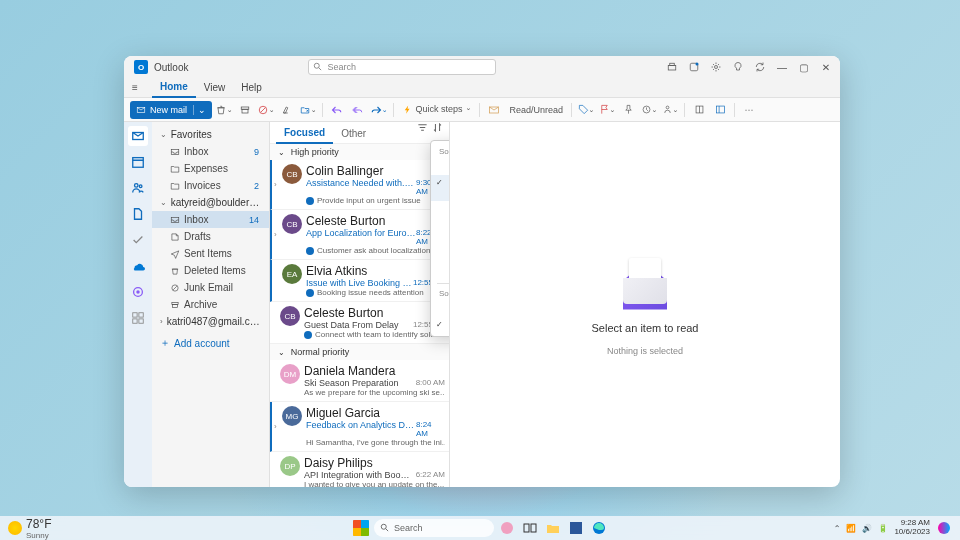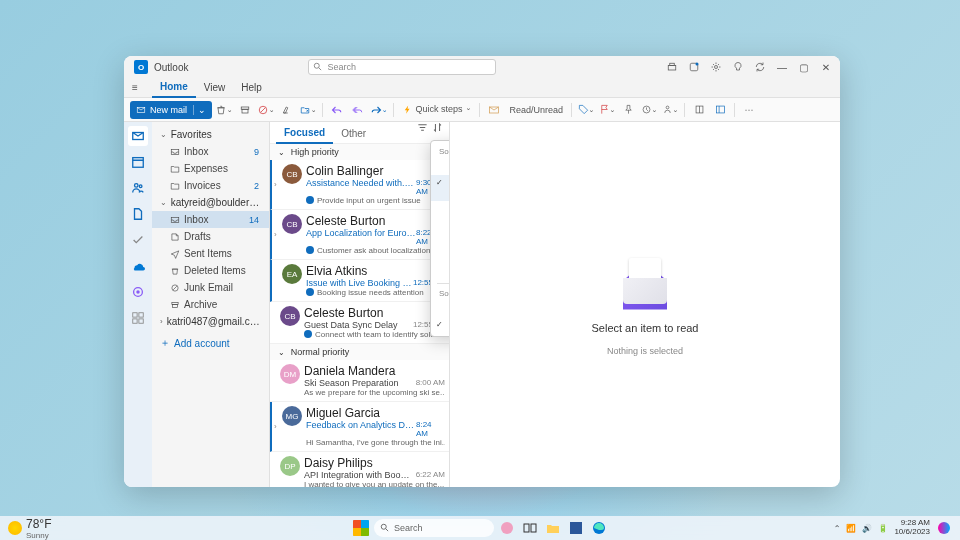--- a/index.html
+++ b/index.html
@@ -52,21 +52,21 @@
 .msg .avatar{width:20px;height:20px;border-radius:50%;background:#888;color:#fff;font-size:8px;display:flex;align-items:center;justify-content:center;margin-right:4px;flex-shrink:0}
 .msg .content{flex:1;min-width:0}
 .msg .row1{display:flex;justify-content:space-between}
 .msg .sender{font-size:12px;color:#222}
 .msg .atmention{width:12px;height:12px;color:#888;font-size:10px}
 .msg .row2{display:flex;justify-content:space-between}
 .msg .subject{font-size:9px;color:#0f6cbd;white-space:nowrap;overflow:hidden;text-overflow:ellipsis;max-width:110px}
 .msg .subject.read{color:#444}
 .msg .time{font-size:8px;color:#0f6cbd}
 .msg .time.read{color:#888}
-.msg .preview{font-size:8px;color:#666;white-space:nowrap;overflow:hidden;text-overflow:ellipsis;display:flex;gap:3px}
+.msg .preview{font-size:8px;color:#666;white-space:nowrap;overflow:hidden;text-overflow:ellipsis;display:flex;align-items:center;gap:3px}
 .msg .dot{width:8px;height:8px;border-radius:50%;background:#0f6cbd;flex-shrink:0}
 .sort-menu{position:absolute;left:160px;top:18px;width:90px;background:#fff;border:1px solid #ccc;border-radius:4px;box-shadow:0 4px 16px rgba(0,0,0,.2);font-size:9px;padding:3px 0;z-index:100}
 .sort-menu .hdr{padding:3px 8px;color:#888;font-size:8px}
 .sort-menu .mi{padding:3px 8px 3px 18px;color:#333;cursor:pointer;position:relative}
 .sort-menu .mi.sel{background:#e8f0f8}
 .sort-menu .mi .check{position:absolute;left:5px;font-size:8px}
 .sort-menu .divider{height:1px;background:#e0e0e0;margin:2px 6px}
 .reading{flex:1;display:flex;flex-direction:column;align-items:center;justify-content:center;color:#666;font-size:11px}
 .reading .envelope{width:56px;height:56px;margin-bottom:12px;position:relative}
 .reading .env-back{position:absolute;inset:8px 6px 0 6px;background:linear-gradient(135deg,#8a5cf6,#6b4ce0);border-radius:4px 4px 0 0;clip-path:polygon(0 40%,50% 0,100% 40%,100% 100%,0 100%)}
@@ -472,21 +472,21 @@
       </div>
     </div>
           <div class="msg">
       <div class="chev-exp"></div>
       <div class="avatar" style="background:#6b4a8a">CB</div>
       <div class="content">
         <div class="row1">
                 <span class="sender">Celeste Burton</span>
               </div>
         <div class="row2">
-                <span class="subject read">Guest Data Sync Delay</span>
+                <span class="subject read">Guest Data From Delay</span>
                 <span class="time read">12:55PM</span>
               </div>
         <div class="preview"><span class="dot"></span>Connect with team to identify solu...</div>
       </div>
     </div>
           <div class="group-hdr">
             <span style="font-size:8px">⌄</span>
             <span>Normal priority</span>
           </div>
           <div class="msg">

